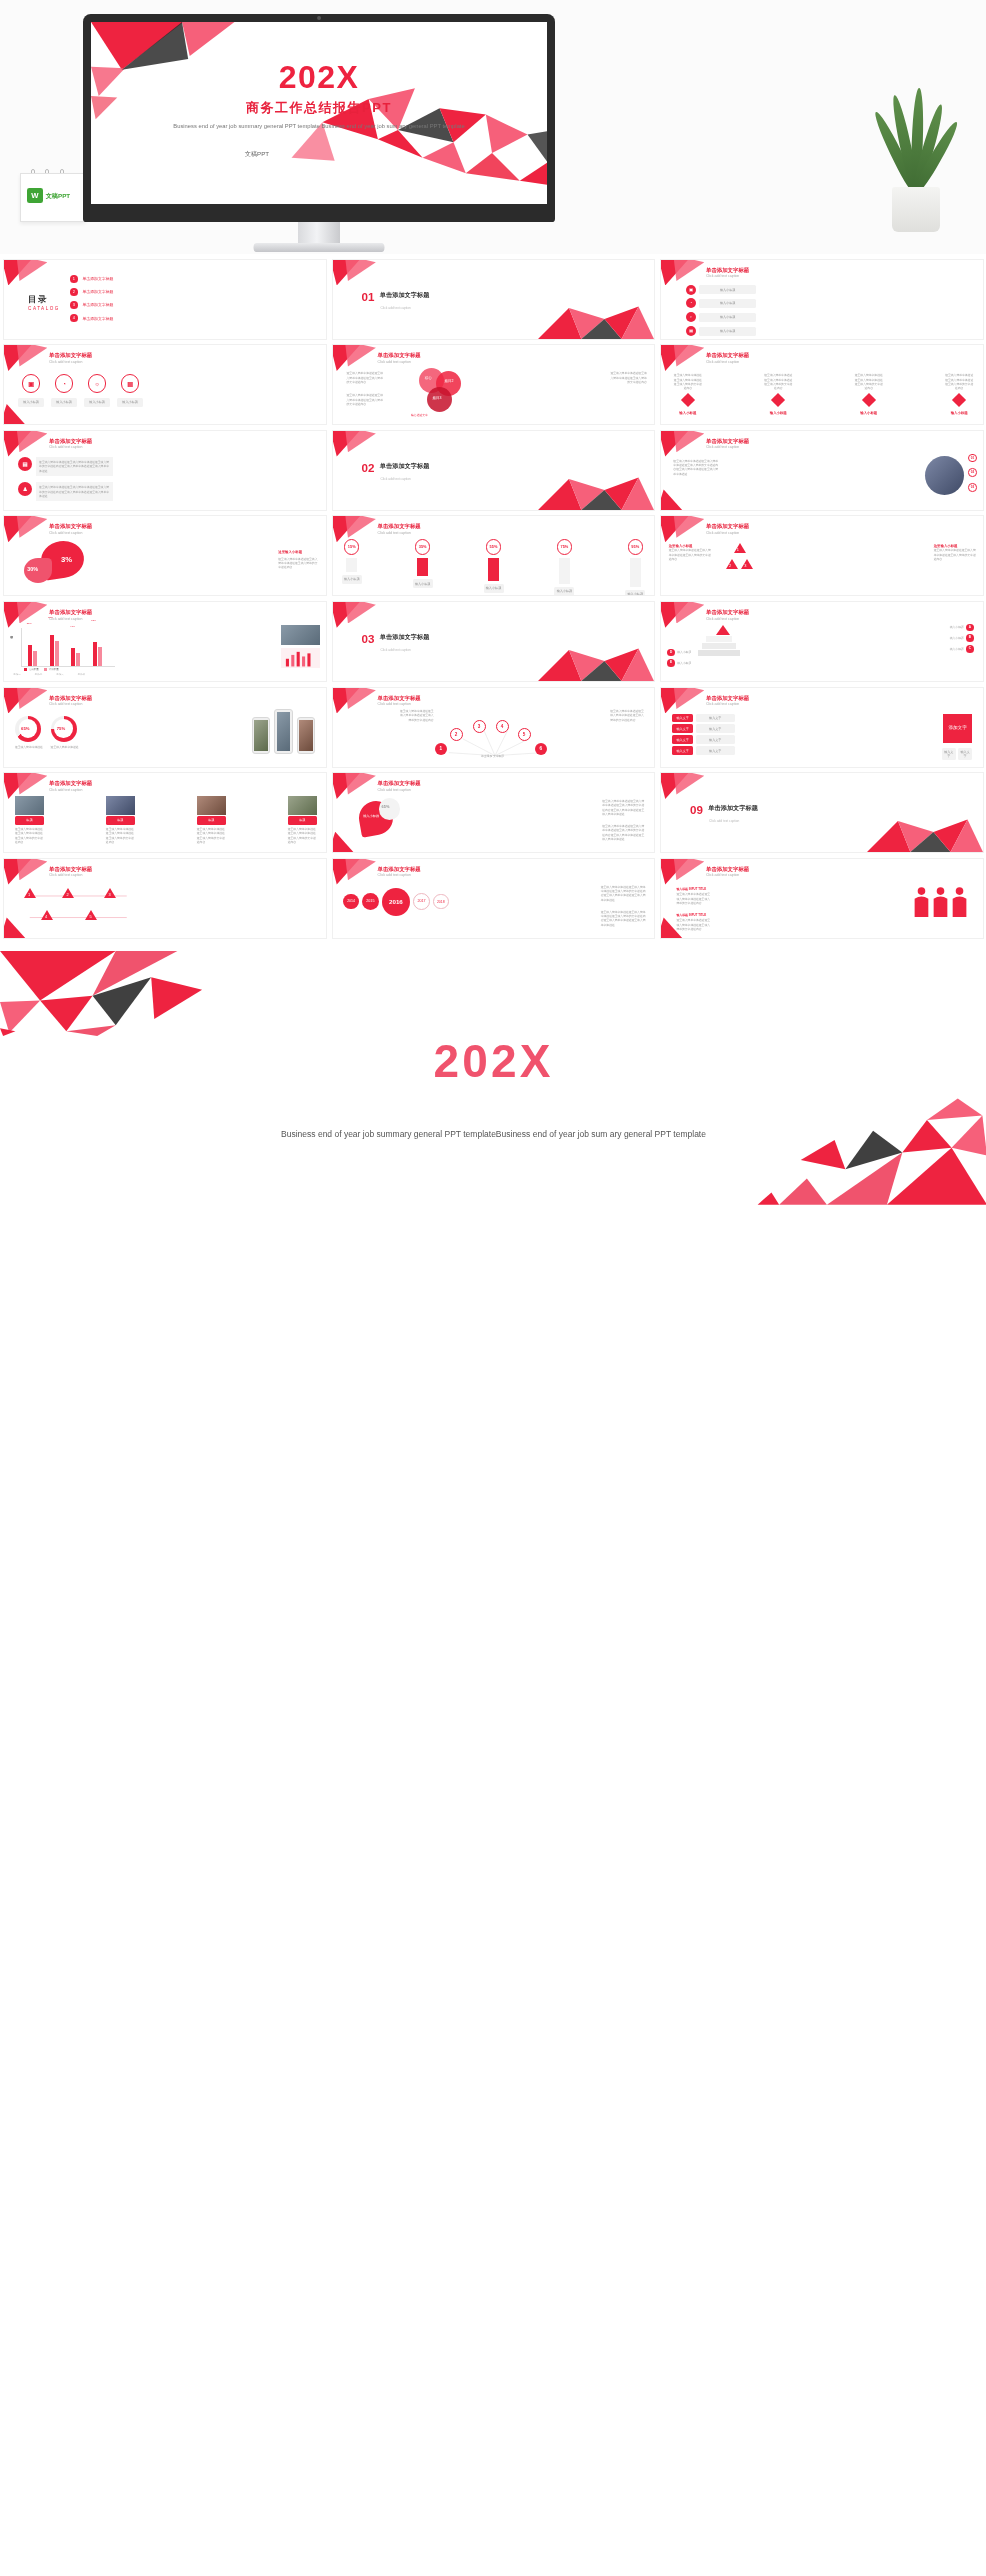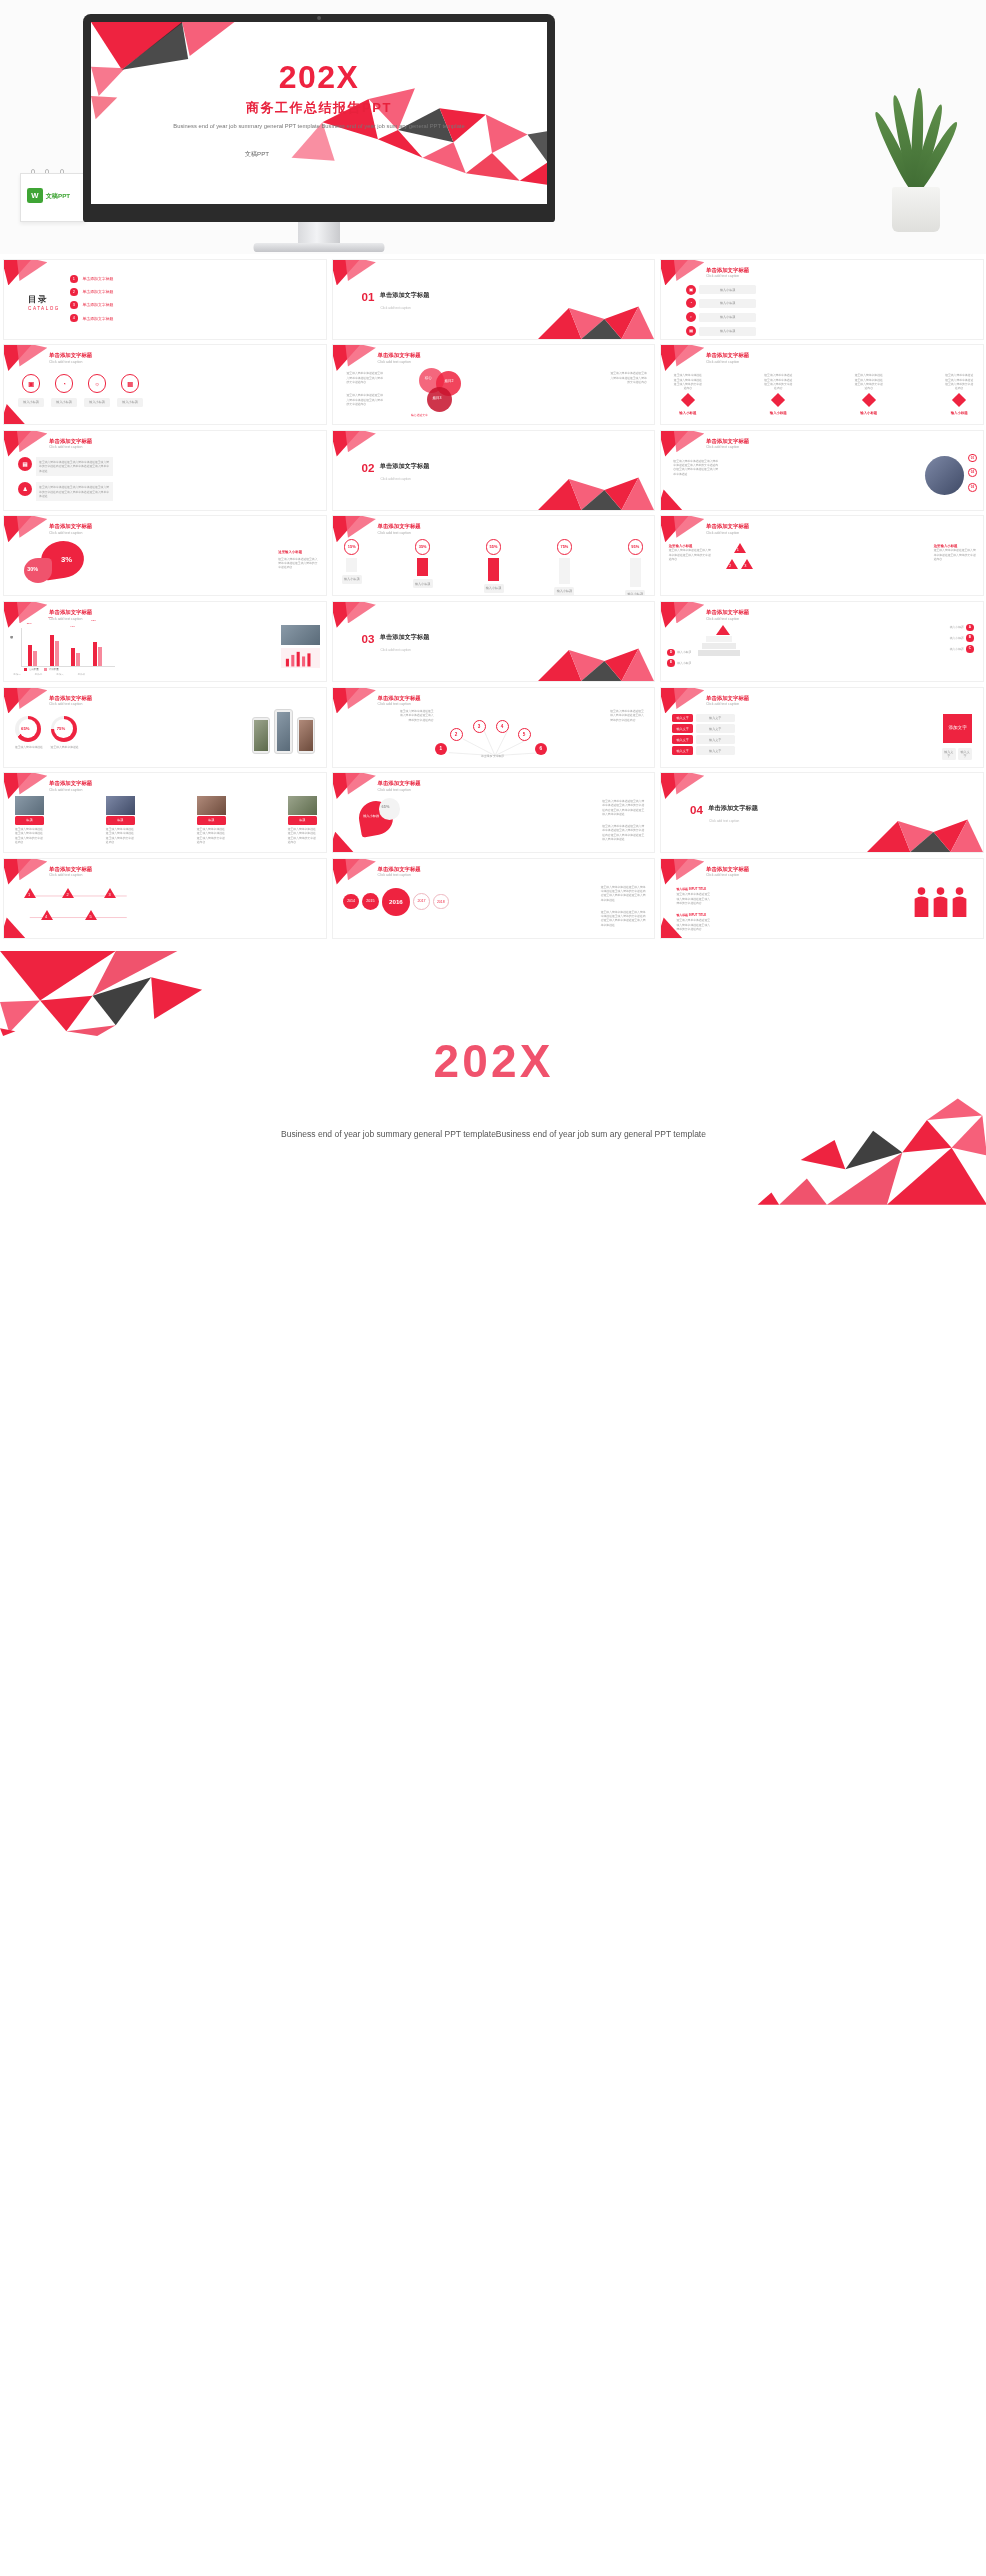--- a/index.html
+++ b/index.html
@@ -848,21 +848,21 @@
         <div class="abs" style="left:4.6px;top:15.4px;font-size:3.2px;color:#fff">输入小标题</div>
       </div>
       <div class="abs tiny" style="right:9.2px;top:26px;width:43px">这里输入简单字体描述这里输入简单字体描述这里输入简单的文字描述内容这里输入简单字体描述这里输入简单字体描述</div>
       <div class="abs tiny" style="right:9.2px;top:51px;width:43px">这里输入简单字体描述这里输入简单字体描述这里输入简单的文字描述内容这里输入简单字体描述这里输入简单字体描述</div>
       <div class="corner-bl"></div>
     </div>
 
     <div class="slide">
       <div class="corner-tl"></div>
       <div class="sec-wrap">
-        <div class="sec-no">04</div>
+        <div class="sec-no">09</div>
         <div class="sec-tx">单击添加文字标题</div>
       </div>
       <div class="abs" style="left:48px;top:46px;font-size:3.2px;color:#bbb">Click add text caption</div>
       <svg class="abs" style="right:0;bottom:0" width="116" height="51" viewBox="0 0 150 66">
         <polygon points="0,66 40,26 56,66" fill="#ee2340"></polygon>
         <polygon points="40,26 86,40 56,66" fill="#f6607a"></polygon>
         <polygon points="56,66 86,40 108,66" fill="#2b2b2b" opacity=".85"></polygon>
         <polygon points="86,40 130,24 108,66" fill="#ee2340"></polygon>
         <polygon points="108,66 130,24 150,66" fill="#f6607a"></polygon>
       </svg>

